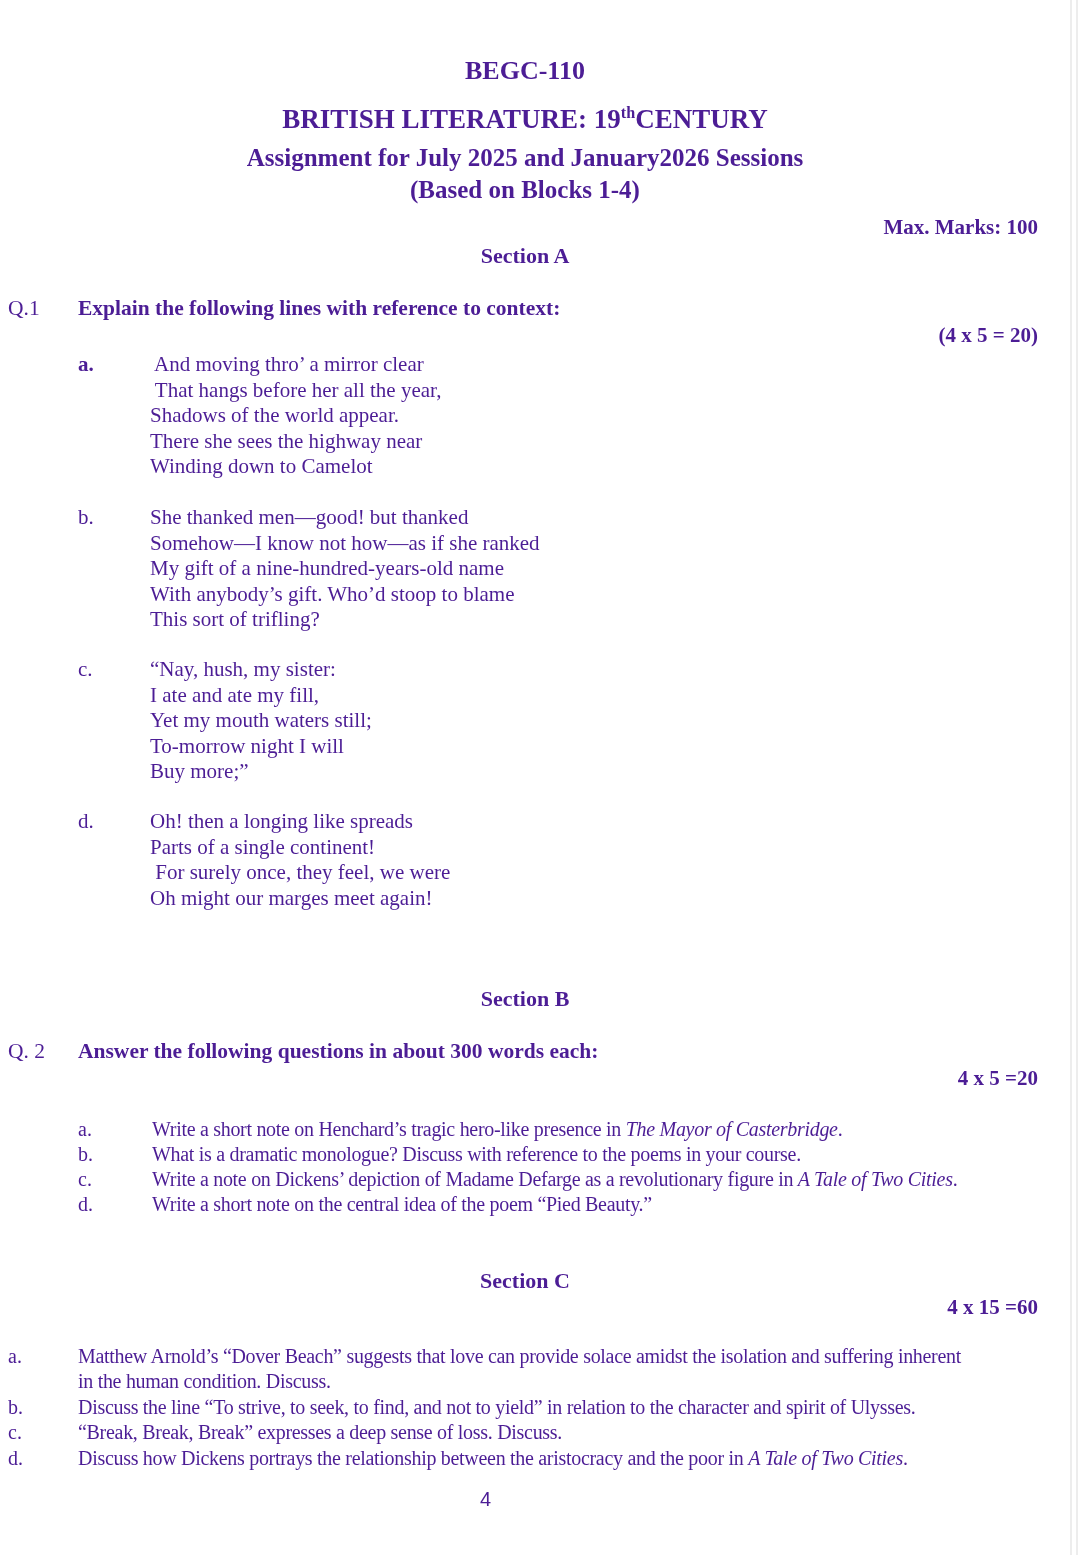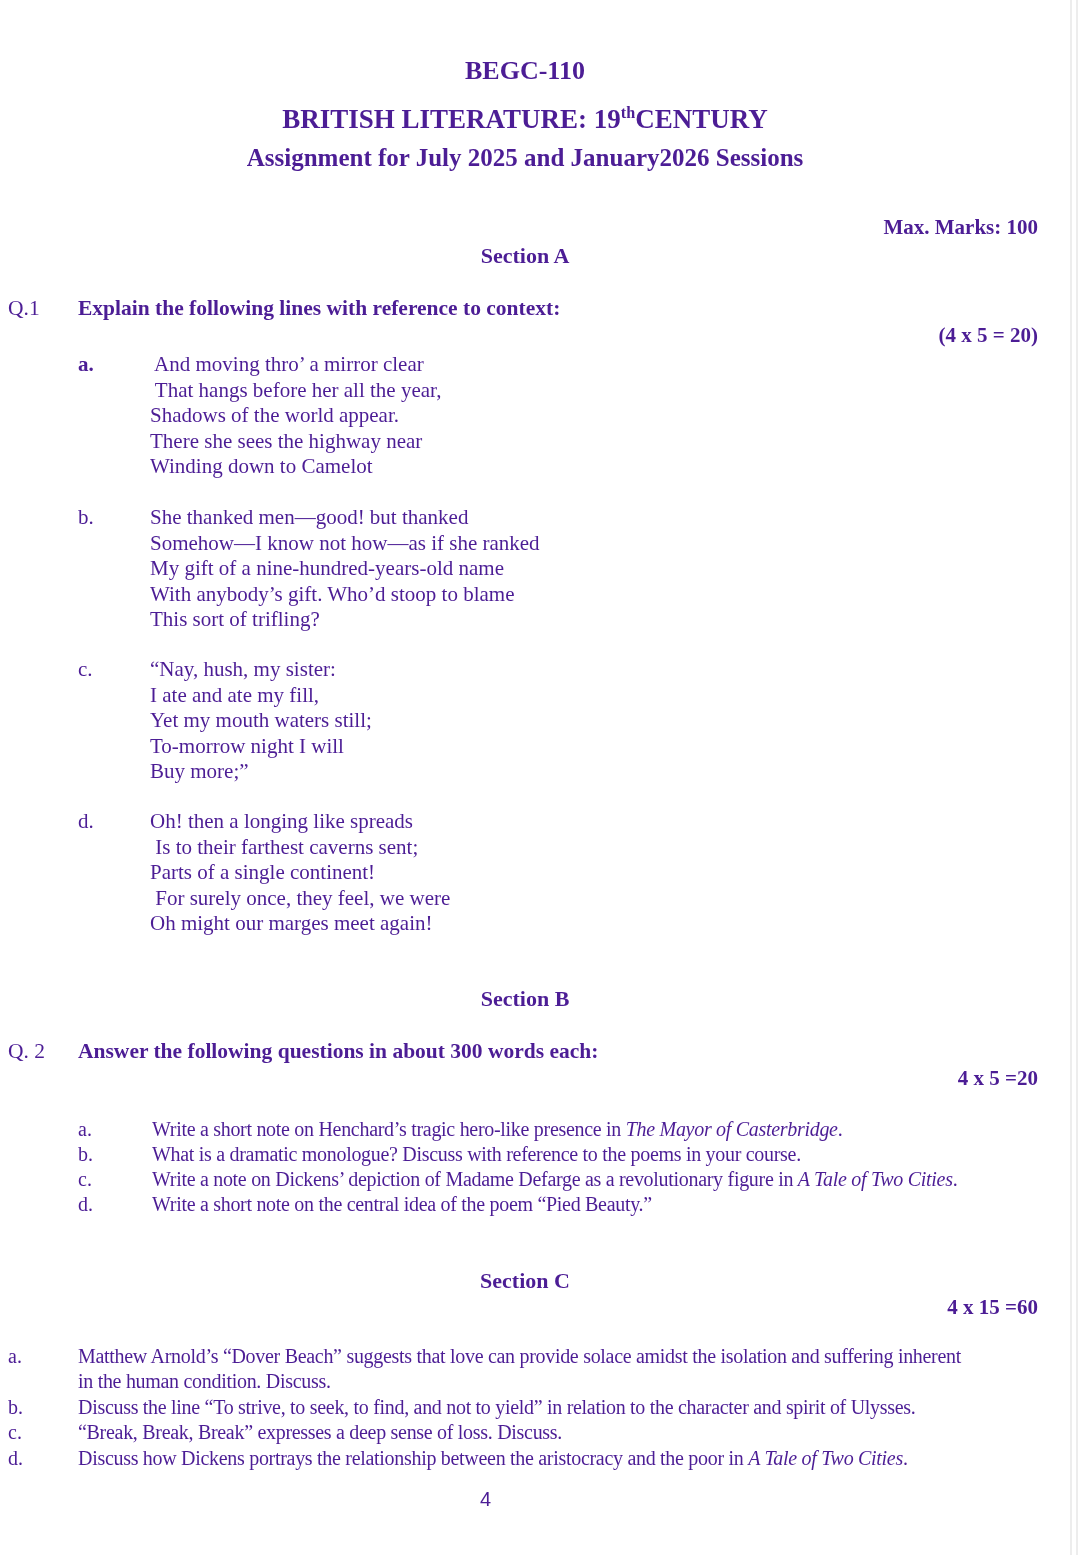--- a/index.html
+++ b/index.html
@@ -53,20 +53,21 @@
 
 <div id="page">
 
   <div class="edge-line" style="left:1070px;"></div>
   <div class="edge-line" style="left:1076px;"></div>
 
   <div class="abs center" style="top:55px;">
     <div class="hdr-code">BEGC-110</div>
     <div class="hdr-title"><span>BRITISH LITERATURE: 19</span><sup>th</sup><span>CENTURY</span></div>
     <div class="hdr-session">Assignment for July 2025 and January2026 Sessions</div>
+    <div class="hdr-blocks">(Based on Blocks 1-4)</div>
   </div>
 
   <div class="abs right maxmarks" style="top:214px;">Max. Marks: 100</div>
 
   <div class="abs center section-title" style="top:242px;">Section A</div>
 
   <div class="abs qrow" style="top:295px;">
     <span class="qlabel">Q.1</span>
     <span class="qtext">Explain the following lines with reference to context:</span>
   </div>
@@ -102,21 +103,20 @@
       <div class="pline">Yet my mouth waters still;</div>
       <div class="pline">To-morrow night I will</div>
       <div class="pline">Buy more;”</div>
     </div>
   </div>
 
   <div class="abs poemrow" style="top:809px;">
     <div class="aletter">d.</div>
     <div class="plines">
       <div class="pline">Oh! then a longing like spreads</div>
-      <div class="pline"> Is to their farthest caverns sent;</div>
       <div class="pline">Parts of a single continent!</div>
       <div class="pline"> For surely once, they feel, we were</div>
       <div class="pline">Oh might our marges meet again!</div>
     </div>
   </div>
 
   <div class="abs center section-title" style="top:985px;">Section B</div>
 
   <div class="abs qrow" style="top:1038px;">
     <span class="qlabel">Q. 2</span>

